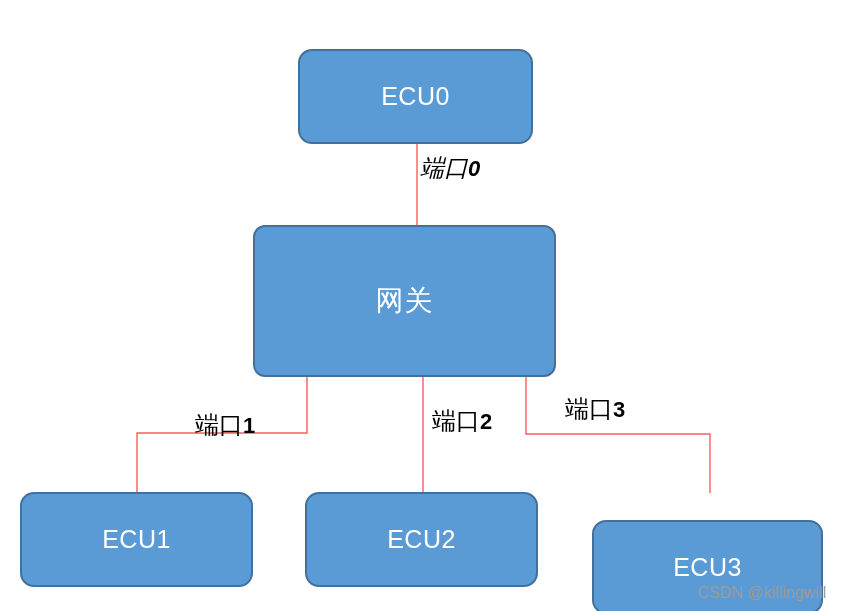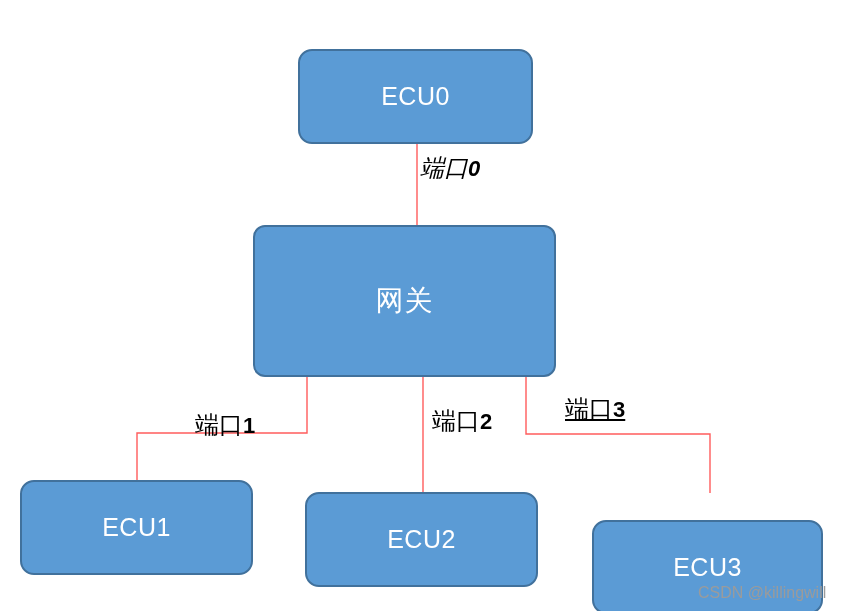--- a/index.html
+++ b/index.html
@@ -37,40 +37,40 @@
     display: flex;
     align-items: center;
     justify-content: center;
     font-size: 25px;
     letter-spacing: 0.5px;
   }
   .node.small { border-radius: 14px; }
   .node.big   { border-radius: 12px; font-size: 28px; letter-spacing: 1px; }
   #node-ecu0    { left: 298px; top: 49px;  width: 235px; height: 95px;  }
   #node-gateway { left: 253px; top: 225px; width: 303px; height: 152px; }
-  #node-ecu1    { left: 20px;  top: 480px; width: 233px; height: 95px;  }
+  #node-ecu1    { left: 20px;  top: 492px; width: 233px; height: 95px;  }
   #node-ecu2    { left: 305px; top: 492px; width: 233px; height: 95px;  }
   #node-ecu3    { left: 592px; top: 520px; width: 231px; height: 94px;  }
   .port-label {
     position: absolute;
     color: var(--port_label_text, #000000);
     font-family: "Liberation Serif", serif;
     font-size: 24px;
     line-height: 27px;
     white-space: nowrap;
   }
   .port-label .port-num {
     font-family: "Liberation Sans", sans-serif;
     font-weight: 700;
     font-size: 22px;
   }
   #port0-label { left: 420px; top: 155px; font-style: italic; }
   #port1-label { left: 195px; top: 412px; }
   #port2-label { left: 432px; top: 401px; margin-top: 7px; }
-  #port3-label { left: 565px; top: 396px; text-decoration: underline; }
+  #port3-label { left: 565px; top: 396px; }
   #watermark {
     position: absolute;
     left: 698px;
     top: 584px;
     color: var(--watermark_text, #9b9b9b);
     font-size: 16px;
     white-space: nowrap;
   }
 </style>
 </head>

